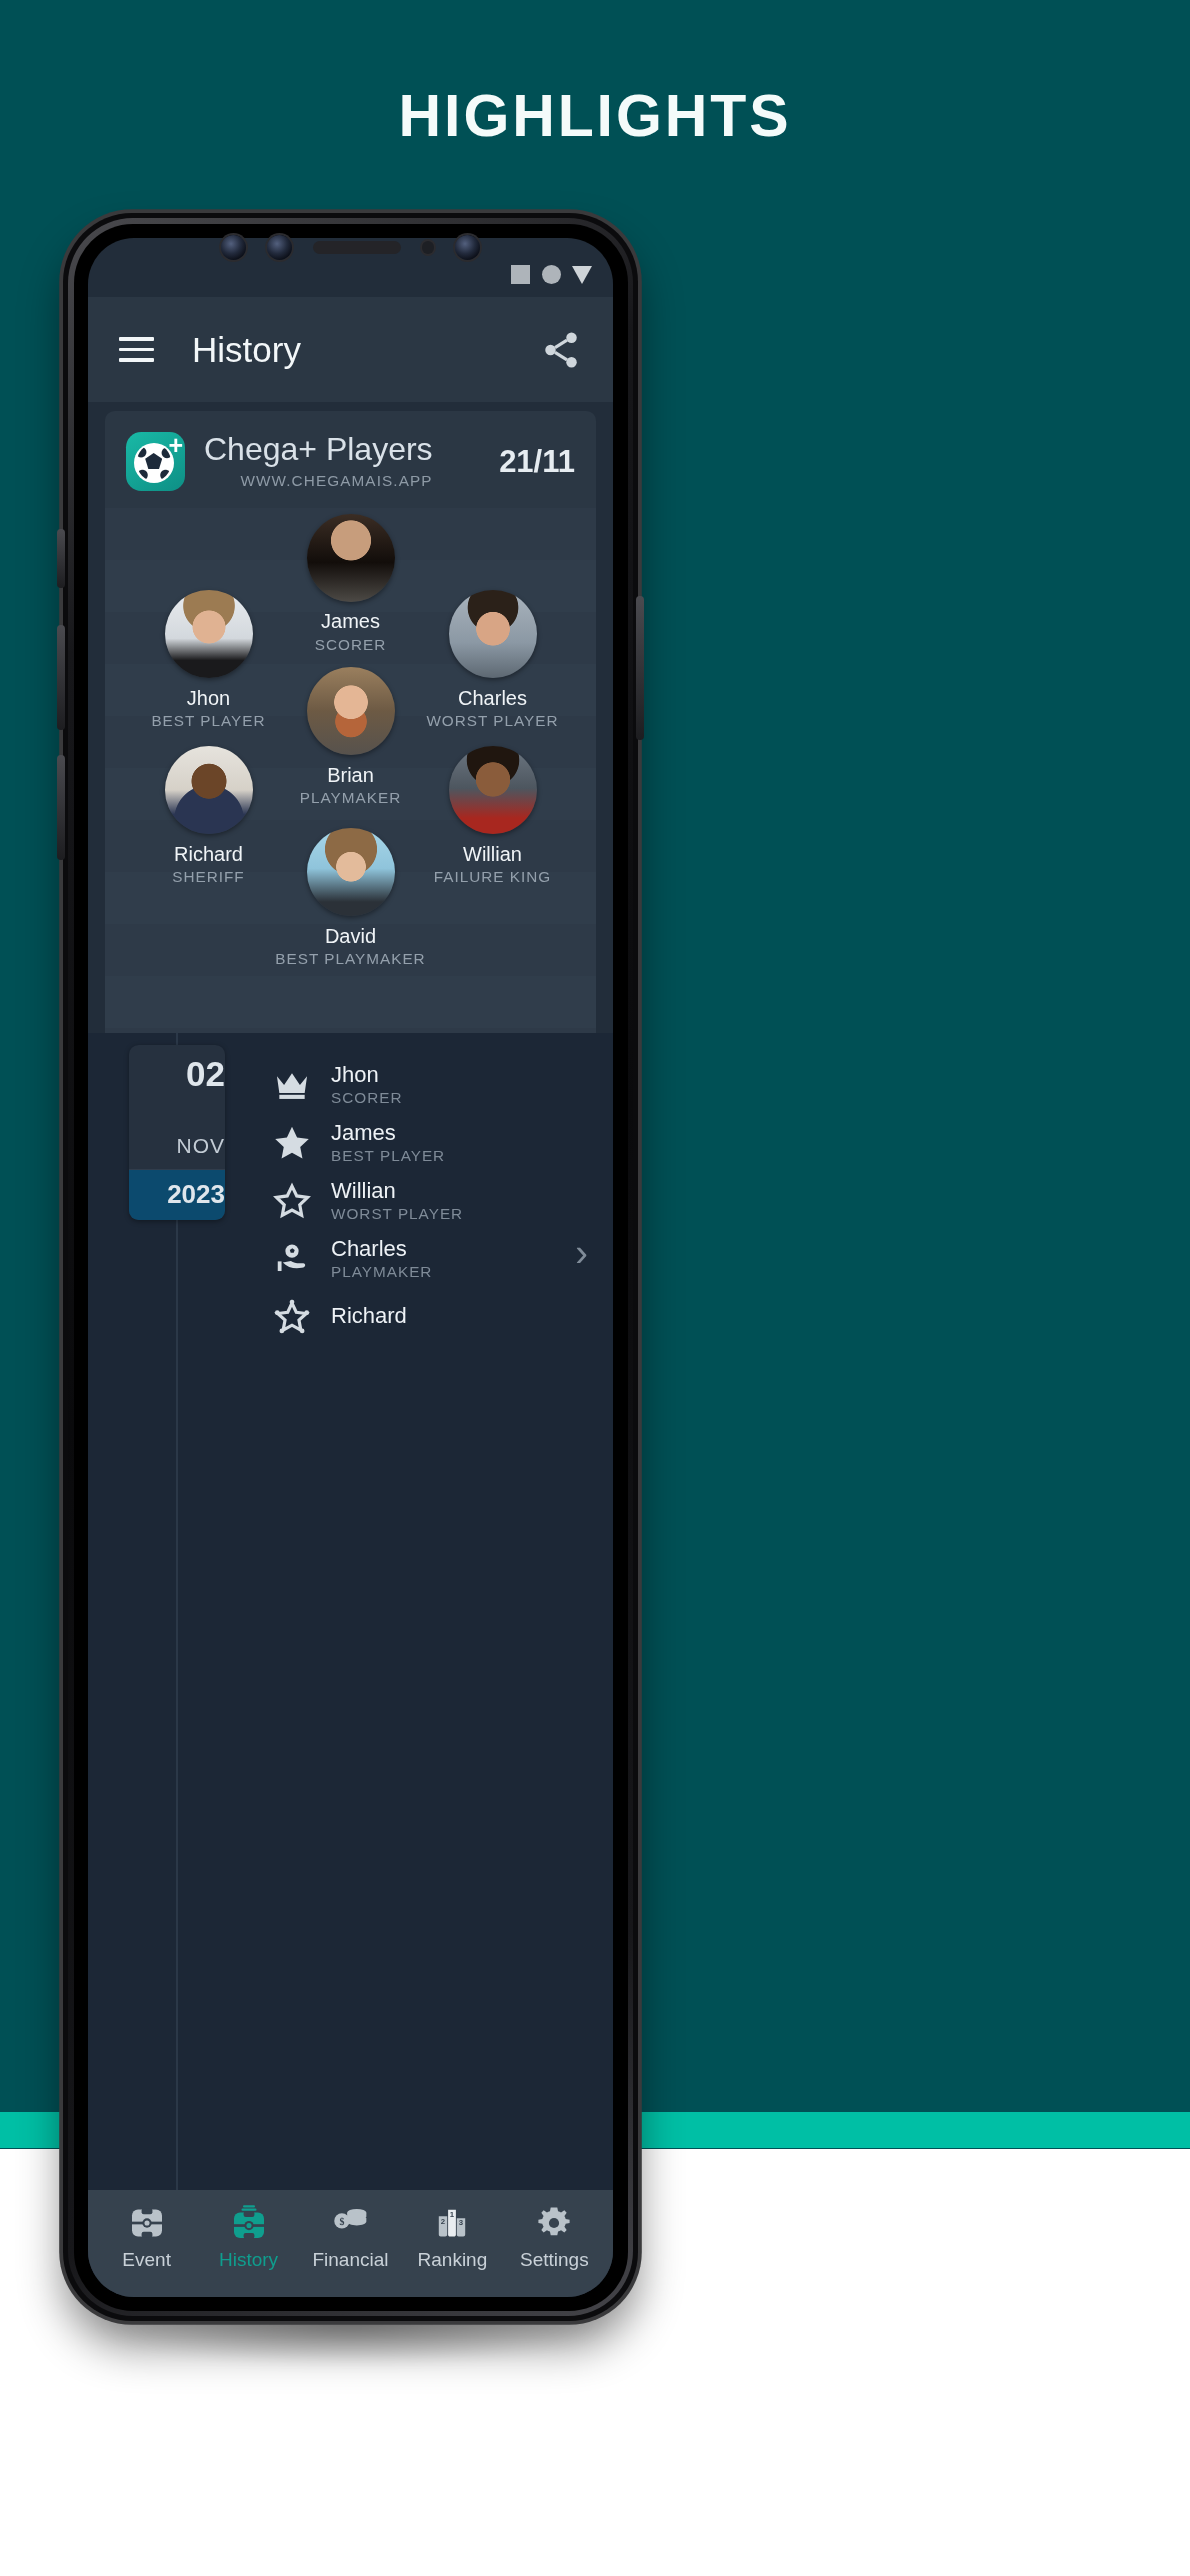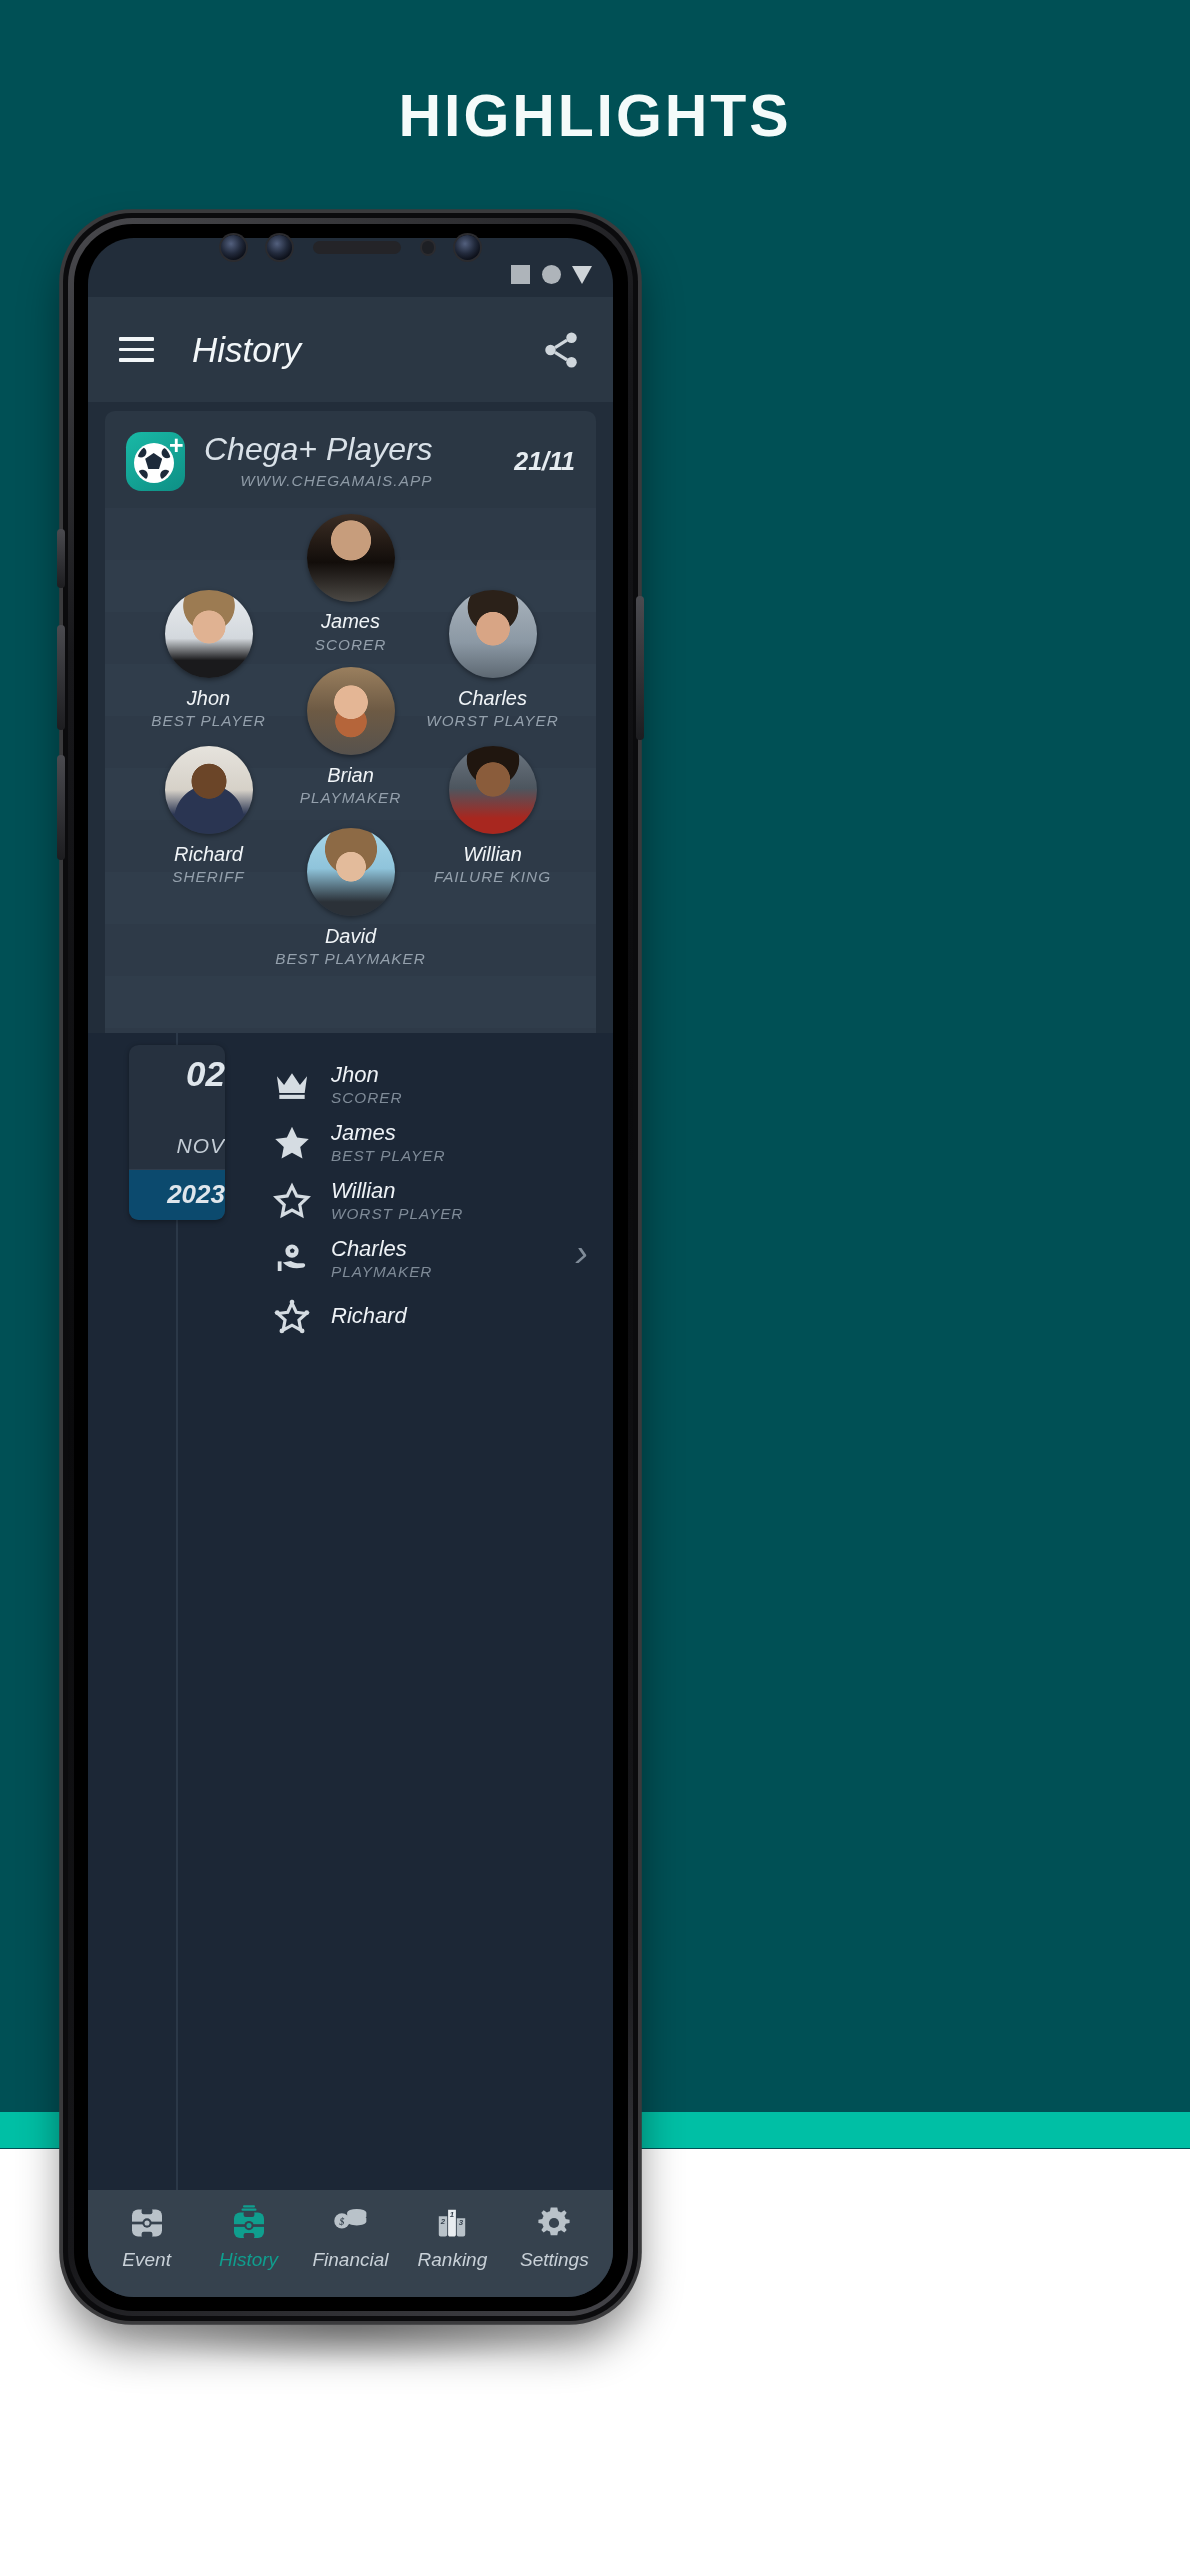--- a/index.html
+++ b/index.html
@@ -42,21 +42,20 @@
     filter: blur(5.8px);
   }
   .phone {
     position: absolute;
     left: 63px; top: 213px;
     width: 575px; height: 2108px;
     background: #0b0b0d;
     border-radius: 69px;
     box-shadow: 0 0 0 3.8px #3a3a3c, 0 25px 44px rgba(0,0,0,0.45);
     overflow: visible;
-    font-style: italic;
   }
   .phone-inner-ring {
     position: absolute; inset: 4.8px;
     border-radius: 65px;
     background: linear-gradient(150deg,#4a4a4e 0%, #17171a 18%, #0a0a0c 50%, #17171a 84%, #45454a 100%);
   }
   .phone-body {
     position: absolute; inset: 10.5px;
     border-radius: 59px;
     background: #000;
@@ -173,21 +172,21 @@
       radial-gradient(circle at 16% 84%, #1d2a3a 0 4.8px, transparent 5.8px),
       radial-gradient(circle at 84% 84%, #1d2a3a 0 4.8px, transparent 5.8px);
   }
   .app-logo .plus {
     position: absolute; right: 1.9px; top: 1px;
     color: #fff; font-size: 25px; font-weight: bold; line-height: 1;
   }
   .card-titles { margin-left: 19px; text-align: right; }
   .card-title { color: #d9e1e8; font-size: 32px; font-weight: 400; line-height: 1.05; }
   .card-sub { color: #8e9aa6; font-size: 15.3px; letter-spacing: 1.1px; margin-top: 4.8px; }
-  .card-date { margin-left: auto; color: #e6ecf1; font-size: 25px; font-weight: bold; }
+  .card-date { margin-left: auto; color: #e6ecf1; font-size: 31px; font-weight: bold; }
 
   
   .field {
     position: relative;
     height: 594px;
     background: repeating-linear-gradient(
       to bottom,
       #2e3a48 0px, #2e3a48 52px,
       #303d4b 52px, #303d4b 104px
     );

